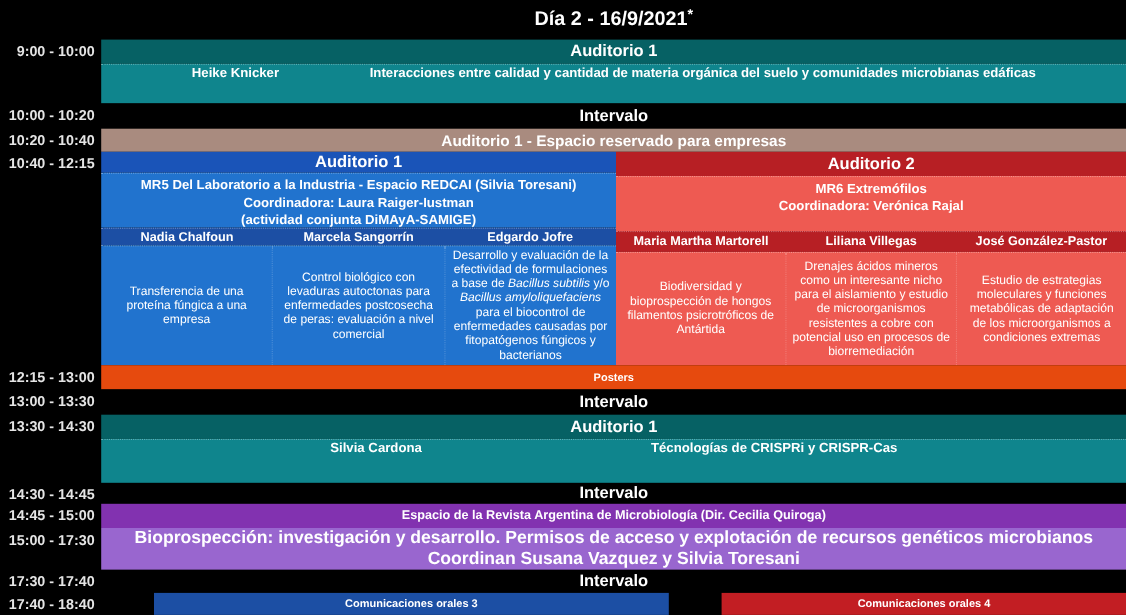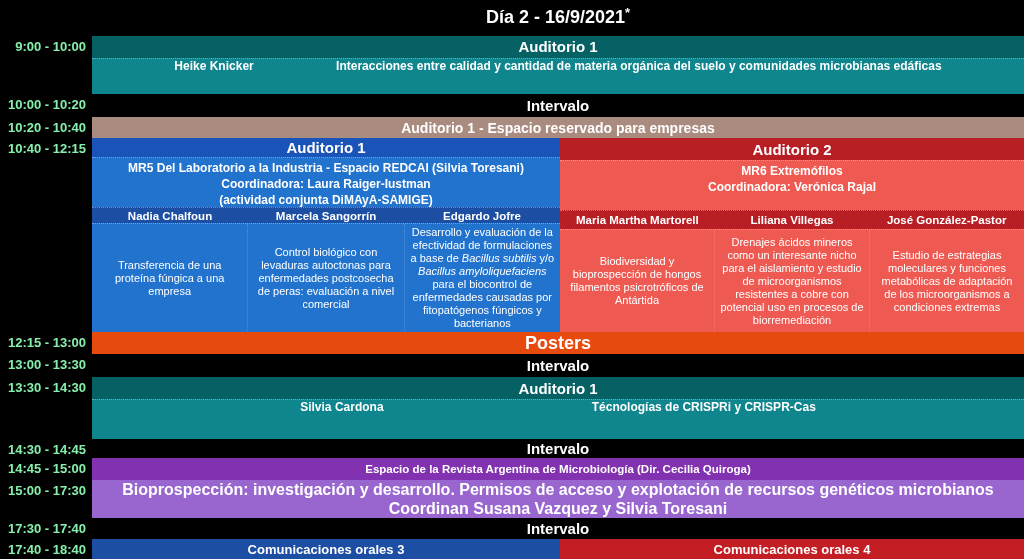--- a/index.html
+++ b/index.html
@@ -10,30 +10,30 @@
   }
   .board{position:relative;width:1024px;height:559px;background:#000;display:flex;flex-direction:column;}
   .title-row{height:36px;display:flex;align-items:center;}
   .title{flex:1;padding-left:92px;text-align:center;font-size:18px;font-weight:700;}
   .title sup{font-size:13px;vertical-align:top;position:relative;top:-2px;}
 
   .row{display:flex;flex-direction:row;width:1024px;}
   .time{
     width:92px;min-width:92px;box-sizing:border-box;
     text-align:right;padding:3px 6px 0 0;
-    font-size:13px;font-weight:700;color:#86efac;background:#000;
+    font-size:13px;font-weight:700;color:#e5e5e5;background:#000;
   }
   .cell{flex:1;display:flex;flex-direction:column;min-width:0;}
 
   
   .bar{flex:1;display:flex;align-items:center;justify-content:center;text-align:center;}
   .hdr{font-size:15px;font-weight:700;}
   .intervalo{background:#000;font-size:15px;font-weight:700;}
   .tan{background:var(--tan);font-size:14px;font-weight:700;}
-  .orange{background:var(--orange);font-size:18px;font-weight:700;}
+  .orange{background:var(--orange);font-size:10px;font-weight:700;}
   .purple-dark{background:var(--purple-dark);font-size:11.5px;font-weight:700;}
   .purple-light{background:var(--purple-light);font-weight:700;}
   .purple-light .line{flex:1;display:flex;align-items:center;justify-content:center;font-size:16px;text-align:center;}
 
   
   .teal-hdr{background:var(--teal-header);}
   .teal-body{
     background:var(--teal-body);border-top:1px dotted rgba(255,255,255,.35);
     display:flex;flex-direction:row;justify-content:space-evenly;
   }
@@ -62,21 +62,21 @@
   .p-talks .talk{
     flex:1;display:flex;align-items:center;justify-content:center;text-align:center;
     font-size:11px;font-weight:400;line-height:13px;box-sizing:border-box;padding:2px 5px;
     border-right:1px dotted rgba(255,255,255,.2);
   }
   .p-talks .talk:last-child{border-right:none;}
   .talk i{}
 
   
   .orales{flex-direction:row;}
-  .orales .ob{display:flex;align-items:center;justify-content:center;font-size:13px;font-weight:700;}
+  .orales .ob{display:flex;align-items:center;justify-content:center;font-size:10px;font-weight:700;margin-left:48px;}
   .orales .ob.left{width:468px;min-width:468px;background:var(--bottom-blue);}
   .orales .ob.right{flex:1;background:var(--bottom-red);}
 </style>
 </head>
 <body>
 
 <div class="board">
 
   <div class="title-row">
     <div class="title">

